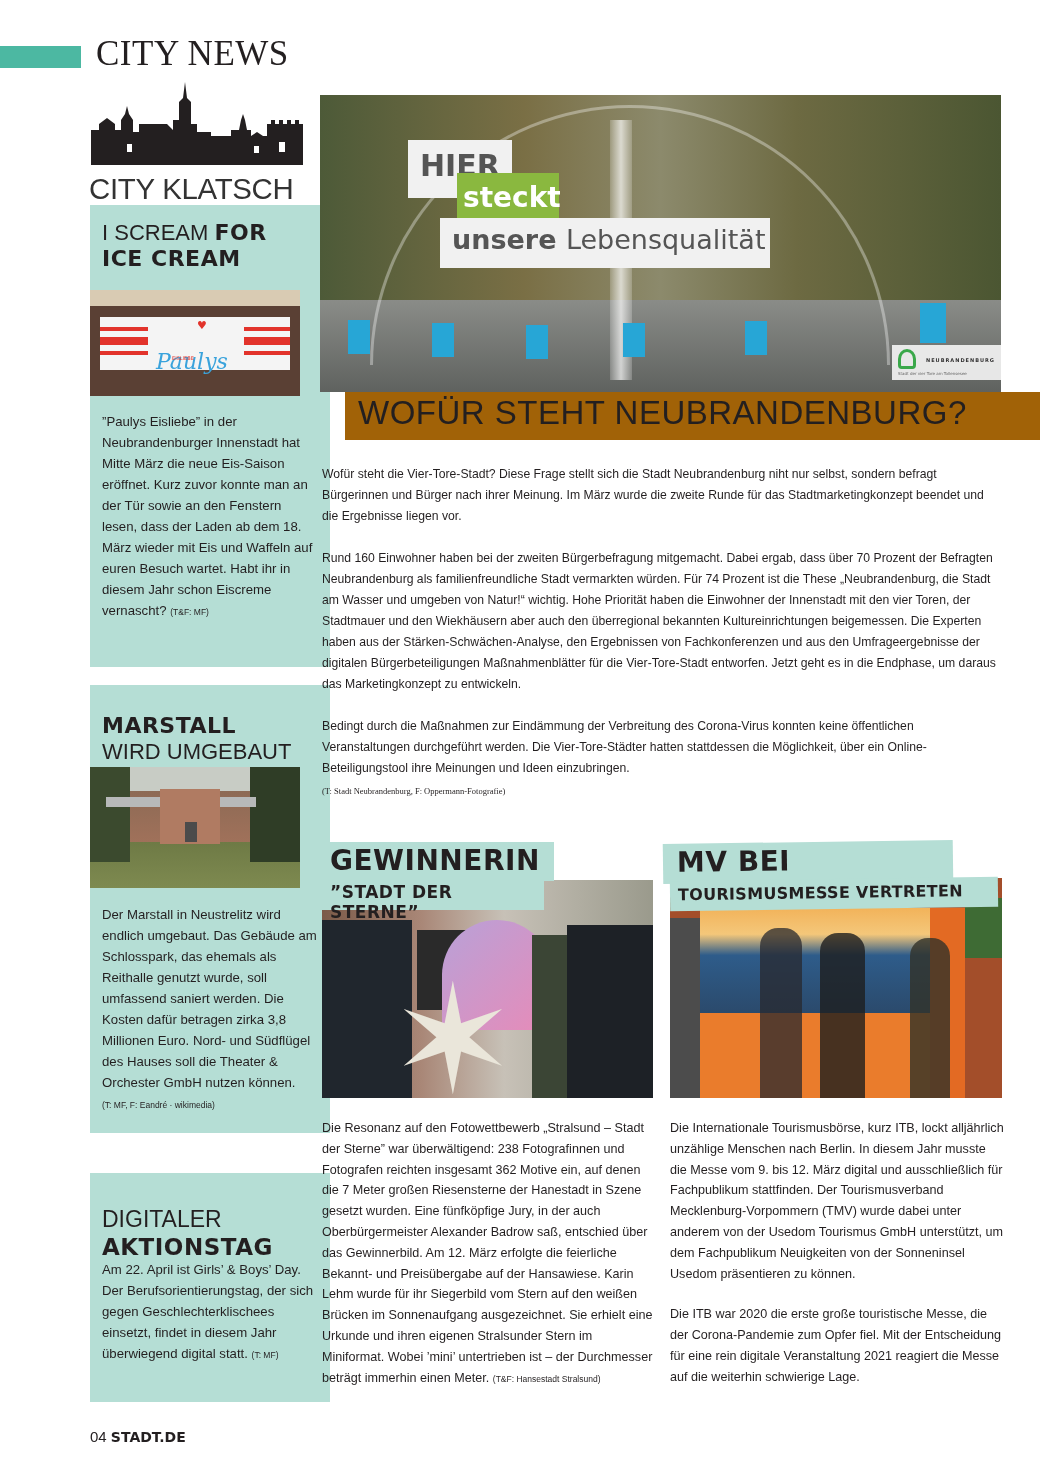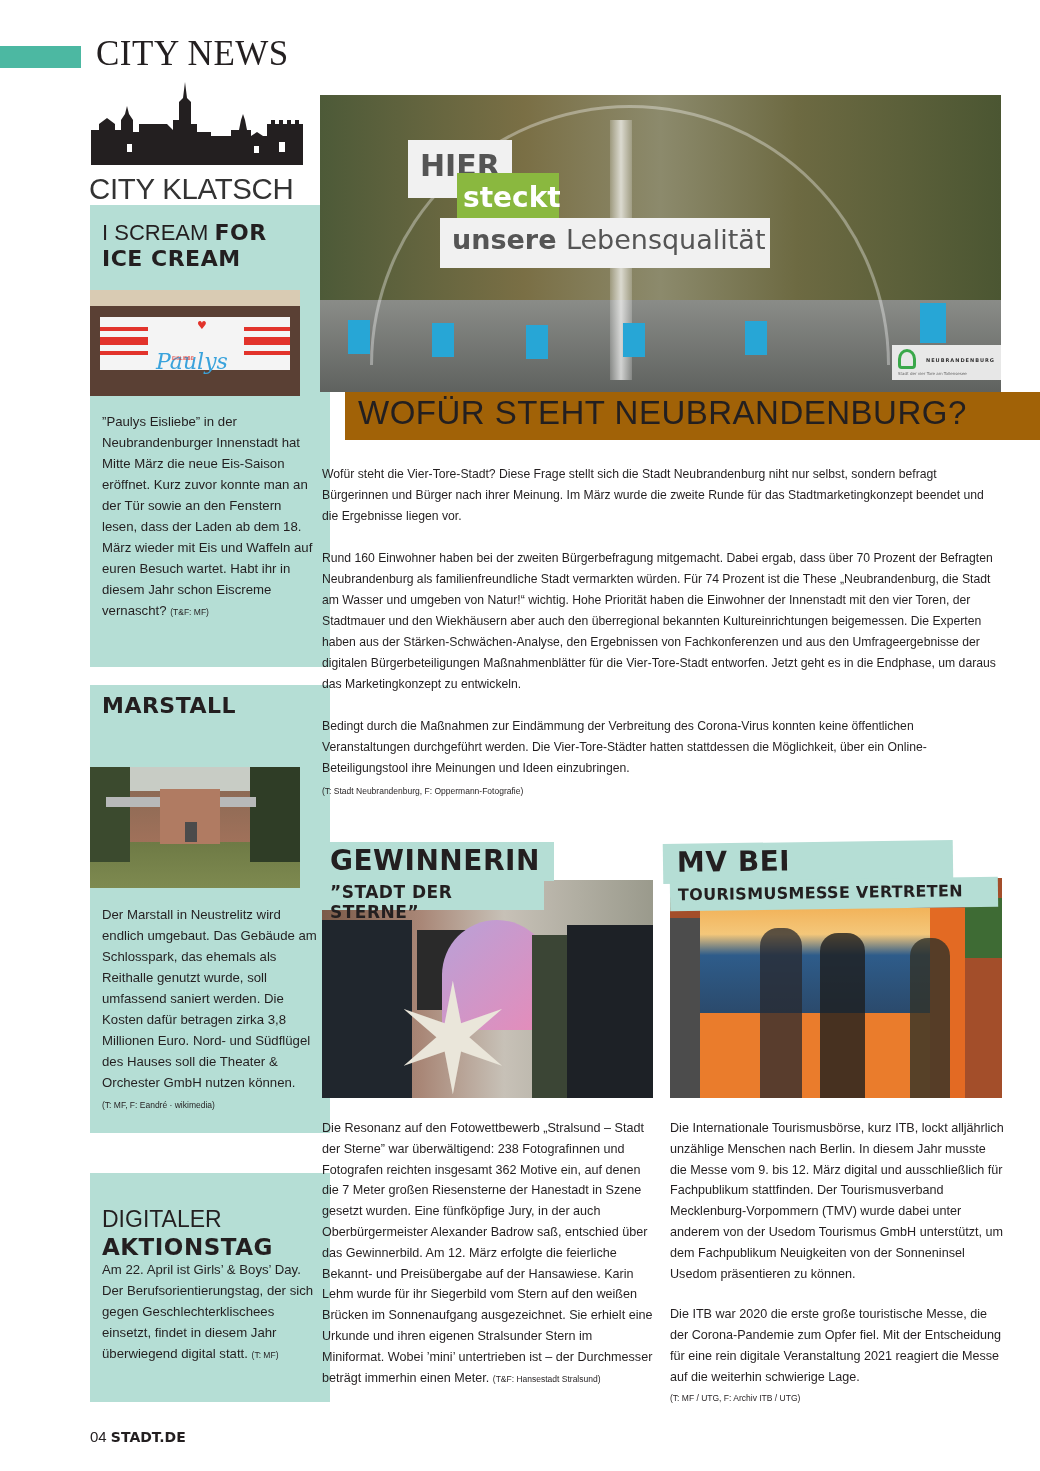--- a/index.html
+++ b/index.html
@@ -76,22 +76,23 @@
       <div style="position:absolute; left:97px; top:2px; color:#e2332b; font-size:11px;">♥</div>
       <div style="position:absolute; left:72px; top:38px; font-size:5px; color:#e2332b;">EISLIEBE</div>
     </div>
   </div>
   <div class="card-body" style="position:absolute; top:206px;">
     <span>”Paulys Eisliebe” in der Neubrandenburger Innenstadt hat Mitte März die neue Eis-Saison eröffnet. Kurz zuvor konnte man an der Tür sowie an den Fenstern lesen, dass der Laden ab dem 18. März wieder mit Eis und Waffeln auf euren Besuch wartet. Habt ihr in diesem Jahr schon Eiscreme vernascht? </span><span class="credit">(T&amp;F: MF)</span>
   </div>
 </div>
 
 <div class="abs card mint" style="top:685px; height:448px;">
-  <div class="card-head" style="padding-top:8px;">
+  <div class="card-head" style="padding-top:28px;">
     <span class="bold">MARSTALL</span><br>
+    <span class="light">WIRD UMGEBAUT</span>
   </div>
   <div class="img" style="position:absolute; left:0; top:82px; width:210px; height:121px; background:linear-gradient(#c8ccc5 0%, #c8ccc5 20%, #8d6a55 20%, #a0715a 62%, #6e7a45 62%, #7e8a50 100%);">
     <div style="position:absolute; left:0; top:0; width:40px; height:95px; background:#3b4a2e;"></div>
     <div style="position:absolute; right:0; top:0; width:50px; height:95px; background:#2f3d26;"></div>
     <div style="position:absolute; left:16px; top:30px; width:150px; height:10px; background:#b7b9b9;"></div>
     <div style="position:absolute; left:70px; top:22px; width:60px; height:55px; background:#b07b62;"></div>
     <div style="position:absolute; left:95px; top:55px; width:12px; height:20px; background:#4b4b4b;"></div>
   </div>
   <div class="card-body" style="position:absolute; top:219px;">
     <span>Der Marstall in Neustrelitz wird endlich umgebaut. Das Gebäude am Schlosspark, das ehemals als Reithalle genutzt wurde, soll umfassend saniert werden. Die Kosten dafür betragen zirka 3,8 Millionen Euro. Nord- und Südflügel des Hauses soll die Theater &amp; Orchester GmbH nutzen können.</span><br>
@@ -136,21 +137,21 @@
 </div>
 
 <div class="abs headline-box">
   <h1 class="headline">WOFÜR STEHT NEUBRANDENBURG?</h1>
 </div>
 
 <div class="abs article" style="top:464px;">
   <p>Wofür steht die Vier-Tore-Stadt? Diese Frage stellt sich die Stadt Neubrandenburg niht nur selbst, sondern befragt Bürgerinnen und Bürger nach ihrer Meinung. Im März wurde die zweite Runde für das Stadtmarketingkonzept beendet und die Ergebnisse liegen vor.</p>
   <p style="margin-top:21px;">Rund 160 Einwohner haben bei der zweiten Bürgerbefragung mitgemacht. Dabei ergab, dass über 70 Prozent der Befragten Neubrandenburg als familienfreundliche Stadt vermarkten würden. Für 74 Prozent ist die These „Neubrandenburg, die Stadt am Wasser und umgeben von Natur!“ wichtig. Hohe Priorität haben die Einwohner der Innenstadt mit den vier Toren, der Stadtmauer und den Wiekhäusern aber auch den überregional bekannten Kultureinrichtungen beigemessen. Die Experten haben aus der Stärken-Schwächen-Analyse, den Ergebnissen von Fachkonferenzen und aus den Umfrageergebnisse der digitalen Bürgerbeteiligungen Maßnahmenblätter für die Vier-Tore-Stadt entworfen. Jetzt geht es in die Endphase, um daraus das Marketingkonzept zu entwickeln.</p>
   <p style="margin-top:21px;">Bedingt durch die Maßnahmen zur Eindämmung der Verbreitung des Corona-Virus konnten keine öffentlichen Veranstaltungen durchgeführt werden. Die Vier-Tore-Städter hatten stattdessen die Möglichkeit, über ein Online-Beteiligungstool ihre Meinungen und Ideen einzubringen.</p>
-  <p class="small-credit" style="margin-top:2px;">(T: Stadt Neubrandenburg, F: Oppermann-Fotografie)</p>
+  <p class="small-credit" style="margin-top:2px;font-family:Liberation Serif, serif;">(T: Stadt Neubrandenburg, F: Oppermann-Fotografie)</p>
 </div>
 
 <div class="abs" style="left:322px; top:880px; width:331px; height:218px; overflow:hidden; background:linear-gradient(90deg,#7b5a48 0%,#a98777 30%,#c7c1b7 55%,#9a9a8c 100%);">
   <div style="position:absolute; left:0; top:40px; width:90px; height:178px; background:#20262d;"></div>
   <div style="position:absolute; left:95px; top:50px; width:50px; height:80px; background:#2a2a2a;"></div>
   <div style="position:absolute; left:120px; top:40px; width:110px; height:110px; border-radius:50% 50% 8px 8px; background:linear-gradient(135deg,#b8a1d8,#e78bb8);"></div>
   <div style="position:absolute; left:210px; top:55px; width:52px; height:163px; background:#3b4535;"></div>
   <div style="position:absolute; left:245px; top:45px; width:86px; height:173px; background:#1d2126;"></div>
   <div style="position:absolute; left:68px; top:85px; font-size:150px; line-height:150px; color:#eae6da;">✶</div>
 </div>
@@ -170,18 +171,17 @@
   <div style="position:absolute; left:90px; top:50px; width:42px; height:170px; background:rgba(40,40,45,0.75); border-radius:18px 18px 0 0;"></div>
   <div style="position:absolute; left:150px; top:55px; width:45px; height:165px; background:rgba(30,30,30,0.8); border-radius:18px 18px 0 0;"></div>
   <div style="position:absolute; left:240px; top:60px; width:40px; height:160px; background:rgba(50,50,40,0.8); border-radius:18px 18px 0 0;"></div>
 </div>
 <div class="stag" style="left:663px; top:842px; width:290px; height:40px; font-size:28px; padding:2px 0 0 14px; letter-spacing:0.5px; transform:rotate(-0.8deg);">MV BEI DIGITALER</div>
 <div class="stag" style="left:670px; top:879px; width:328px; height:30px; font-size:16px; padding:4px 0 0 8px; letter-spacing:0.3px; transform:rotate(-0.8deg);">TOURISMUSMESSE VERTRETEN</div>
 
 <div class="abs col" style="left:670px; top:1118px;">
   <p>Die Internationale Tourismusbörse, kurz ITB, lockt alljährlich unzählige Menschen nach Berlin. In diesem Jahr musste die Messe vom 9. bis 12. März digital und ausschließlich für Fachpublikum stattfinden. Der Tourismusverband Mecklenburg-Vorpommern (TMV) wurde dabei unter anderem von der Usedom Tourismus GmbH unterstützt, um dem Fachpublikum Neuigkeiten von der Sonneninsel Usedom präsentieren zu können.</p>
   <p style="margin-top:20px;">Die ITB war 2020 die erste große touristische Messe, die der Corona-Pandemie zum Opfer fiel. Mit der Entscheidung für eine rein digitale Veranstaltung 2021 reagiert die Messe auf die weiterhin schwierige Lage.</p>
-  <p class="small-credit">(T: MF / UTG, F: Archiv ITB / UTG)</p>
 </div>
 
 <div class="abs footer">
   <span>04 </span><b>STADT.DE</b>
 </div>
 
 </body></html>

